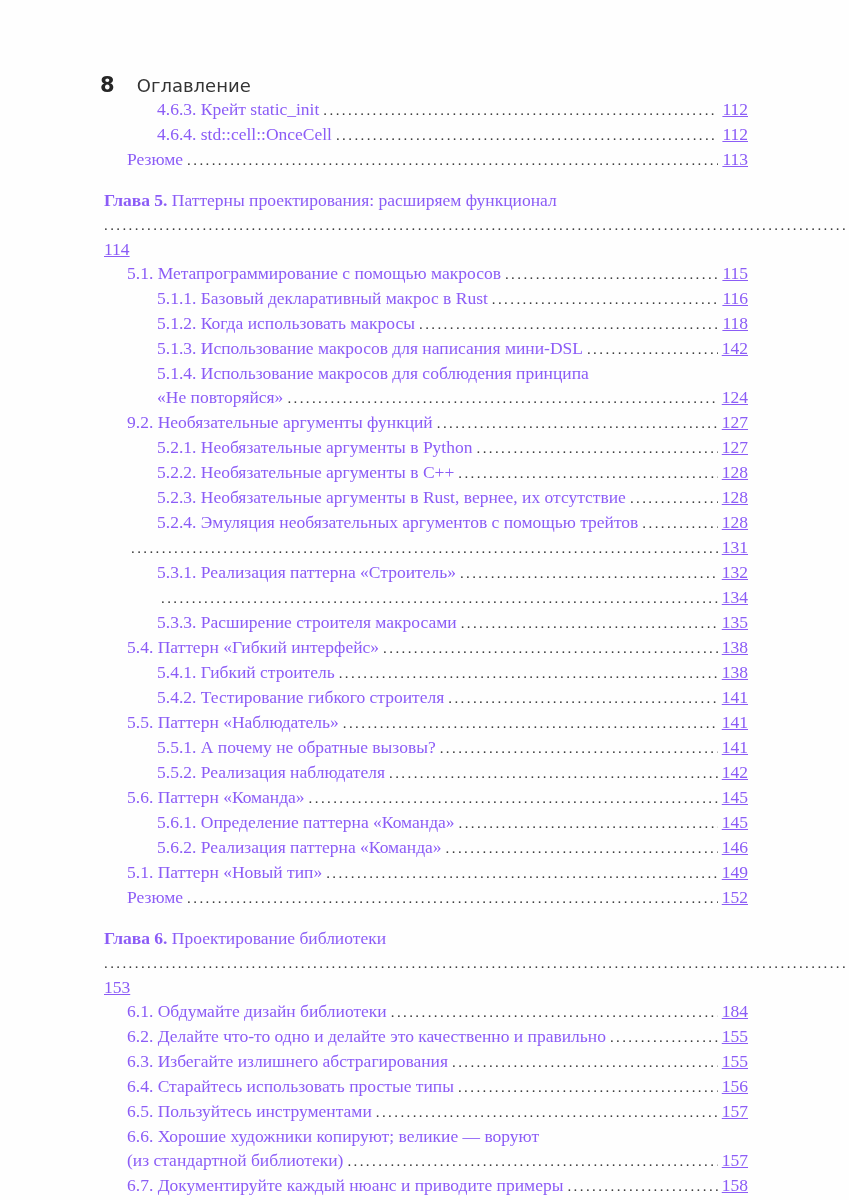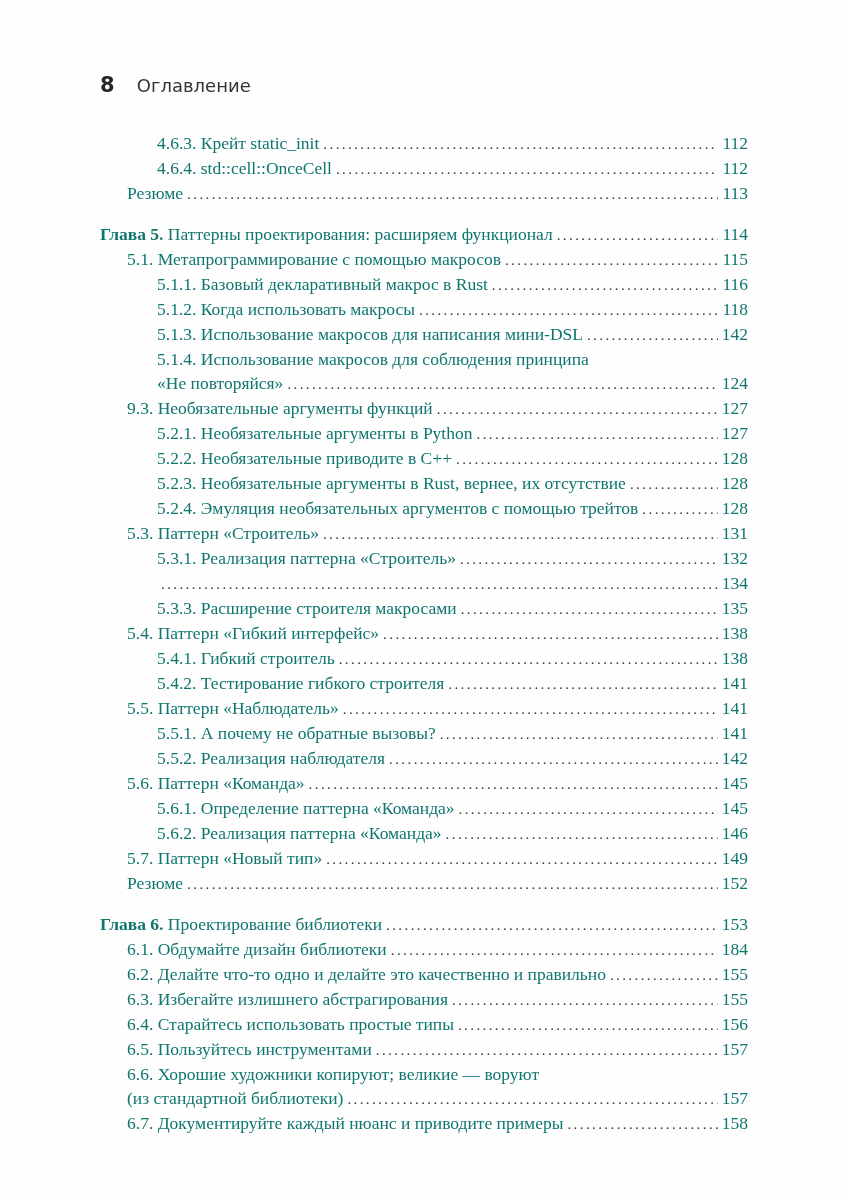--- a/index.html
+++ b/index.html
@@ -34,31 +34,30 @@
     font-weight: 700;
     letter-spacing: 0.2px;
   }
   .running-head .rh-title {
     font-size: 18px;
     font-weight: 400;
     color: #343434;
   }
   
   .toc {
-    margin-top: 34px;
     font-family: "Liberation Serif", "DejaVu Serif", serif;
     font-size: 17.5px;
     line-height: 24px;
-    color: #0f766e;
+    color: #8b5cf6;
   }
   .toc-row {
     display: flex;
     align-items: baseline;
   }
-  .toc-row.lvl0 { padding-left: 0; }
+  .toc-row.lvl0 { padding-left: 0; flex-direction: column; }
   .toc-row.lvl1 { padding-left: 27px; }
   .toc-row.lvl2 { padding-left: 57px; }
   .toc-row.gap-before { margin-top: 16px; }
   .toc-row .label {
     white-space: nowrap;
     flex: 0 0 auto;
   }
   .toc-row .label .bold-prefix {
     font-weight: 700;
   }
@@ -72,20 +71,21 @@
   .toc-row .leader::after {
     content: "...................................................................................................................................................................................................................";
     font-size: 15px;
     letter-spacing: 2.4px;
     color: #3a3a3a;
   }
   .toc-row .page-num {
     flex: 0 0 auto;
     white-space: nowrap;
     text-align: center;
+    text-decoration: underline;
   }
 </style>
 </head>
 <body>
 
 <div class="page">
 
   <div class="running-head">
     <span class="folio">8</span>
     <span class="rh-title">Оглавление</span>
@@ -134,46 +134,45 @@
       </div>
       <div class="toc-row lvl2 no-page">
         <span class="label">5.1.4. Использование макросов для соблюдения принципа</span>
       </div>
       <div class="toc-row lvl2">
         <span class="label">«Не повторяйся»</span>
         <span class="leader"></span>
         <span class="page-num">124</span>
       </div>
       <div class="toc-row lvl1">
-        <span class="label">9.3. Необязательные аргументы функций</span>
+        <span class="label">9.2. Необязательные аргументы функций</span>
         <span class="leader"></span>
         <span class="page-num">127</span>
       </div>
       <div class="toc-row lvl2">
         <span class="label">5.2.1. Необязательные аргументы в Python</span>
         <span class="leader"></span>
         <span class="page-num">127</span>
       </div>
       <div class="toc-row lvl2">
-        <span class="label">5.2.2. Необязательные приводите в C++</span>
+        <span class="label">5.2.2. Необязательные аргументы в C++</span>
         <span class="leader"></span>
         <span class="page-num">128</span>
       </div>
       <div class="toc-row lvl2">
         <span class="label">5.2.3. Необязательные аргументы в Rust, вернее, их отсутствие</span>
         <span class="leader"></span>
         <span class="page-num">128</span>
       </div>
       <div class="toc-row lvl2">
         <span class="label">5.2.4. Эмуляция необязательных аргументов с помощью трейтов</span>
         <span class="leader"></span>
         <span class="page-num">128</span>
       </div>
       <div class="toc-row lvl1">
-        <span class="label">5.3. Паттерн «Строитель»</span>
         <span class="leader"></span>
         <span class="page-num">131</span>
       </div>
       <div class="toc-row lvl2">
         <span class="label">5.3.1. Реализация паттерна «Строитель»</span>
         <span class="leader"></span>
         <span class="page-num">132</span>
       </div>
       <div class="toc-row lvl2">
         <span class="leader"></span>
@@ -223,21 +222,21 @@
         <span class="label">5.6.1. Определение паттерна «Команда»</span>
         <span class="leader"></span>
         <span class="page-num">145</span>
       </div>
       <div class="toc-row lvl2">
         <span class="label">5.6.2. Реализация паттерна «Команда»</span>
         <span class="leader"></span>
         <span class="page-num">146</span>
       </div>
       <div class="toc-row lvl1">
-        <span class="label">5.7. Паттерн «Новый тип»</span>
+        <span class="label">5.1. Паттерн «Новый тип»</span>
         <span class="leader"></span>
         <span class="page-num">149</span>
       </div>
       <div class="toc-row lvl1">
         <span class="label">Резюме</span>
         <span class="leader"></span>
         <span class="page-num">152</span>
       </div>
       <div class="toc-row lvl0 gap-before">
         <span class="label"><span class="bold-prefix">Глава 6.</span> Проектирование библиотеки</span>

